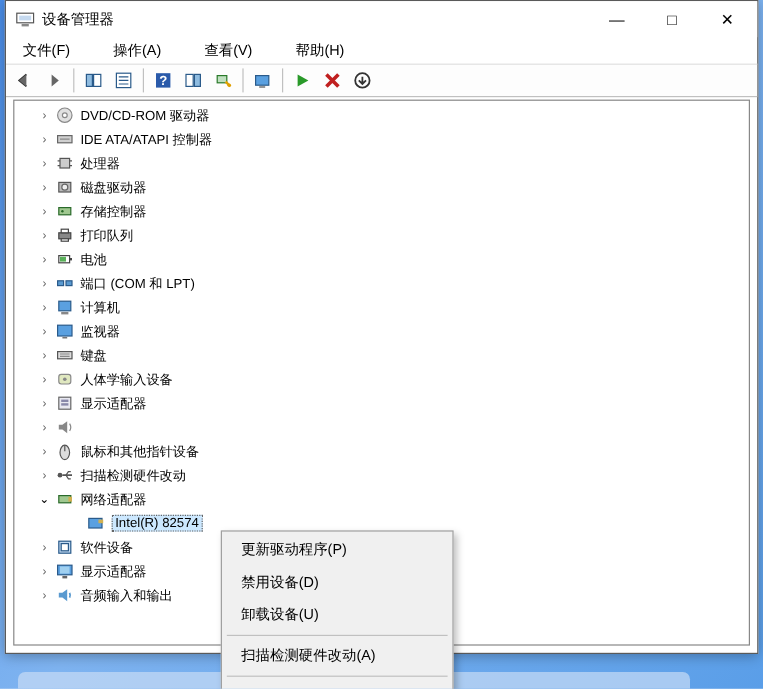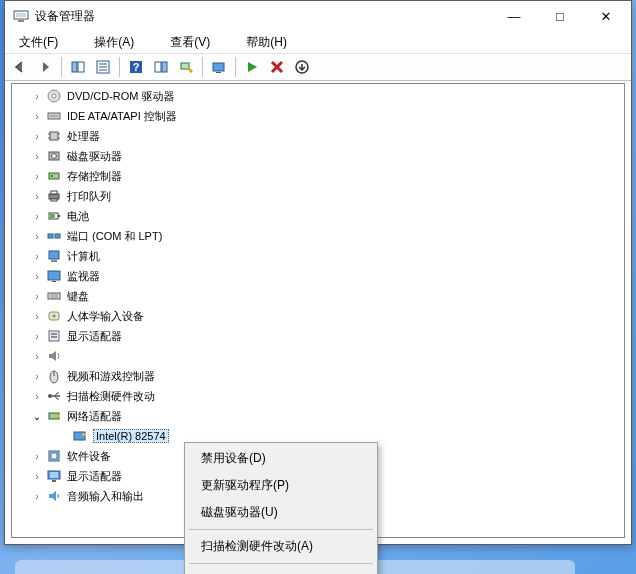--- a/index.html
+++ b/index.html
@@ -391,21 +391,21 @@
           </span>
         </div>
         <div class="tree-node">
           <span class="expander">›</span>
           <span class="node-icon">
             <svg width="16" height="16" viewBox="0 0 16 16">
               <ellipse cx="8" cy="9" rx="4" ry="6" fill="#ddd" stroke="#555"></ellipse>
               <line x1="8" y1="3" x2="8" y2="8" stroke="#555"></line>
             </svg>
           </span>
-          <span class="node-label">视频和游戏控制器</span>
+          <span class="node-label">鼠标和其他指针设备</span>
         </div>
         <div class="tree-node">
           <span class="expander">›</span>
           <span class="node-icon">
             <svg width="16" height="16" viewBox="0 0 16 16">
               <circle cx="4" cy="8" r="2" fill="#555"></circle>
               <line x1="6" y1="8" x2="14" y2="8" stroke="#555" stroke-width="1.5"></line>
               <path d="M9 8 L11 5 L13 5" fill="none" stroke="#555"></path>
               <path d="M9 8 L11 11 L13 11" fill="none" stroke="#555"></path>
             </svg>
@@ -462,22 +462,22 @@
             </svg>
           </span>
           <span class="node-label">音频输入和输出</span>
         </div>
       </div>
   </div>
 
 </div>
 
 <div class="context-menu" id="ctx-menu">
+    <div class="ctx-item">更新驱动程序(P)</div>
     <div class="ctx-item">禁用设备(D)</div>
-    <div class="ctx-item">更新驱动程序(P)</div>
-    <div class="ctx-item">磁盘驱动器(U)</div>
+    <div class="ctx-item">卸载设备(U)</div>
     <div class="ctx-sep"></div>
     <div class="ctx-item">扫描检测硬件改动(A)</div>
     <div class="ctx-sep"></div>
     <div class="ctx-item bold">属性(R)</div>
   </div>
 
 <div class="taskbar-hint"></div>
 
 </body></html>

